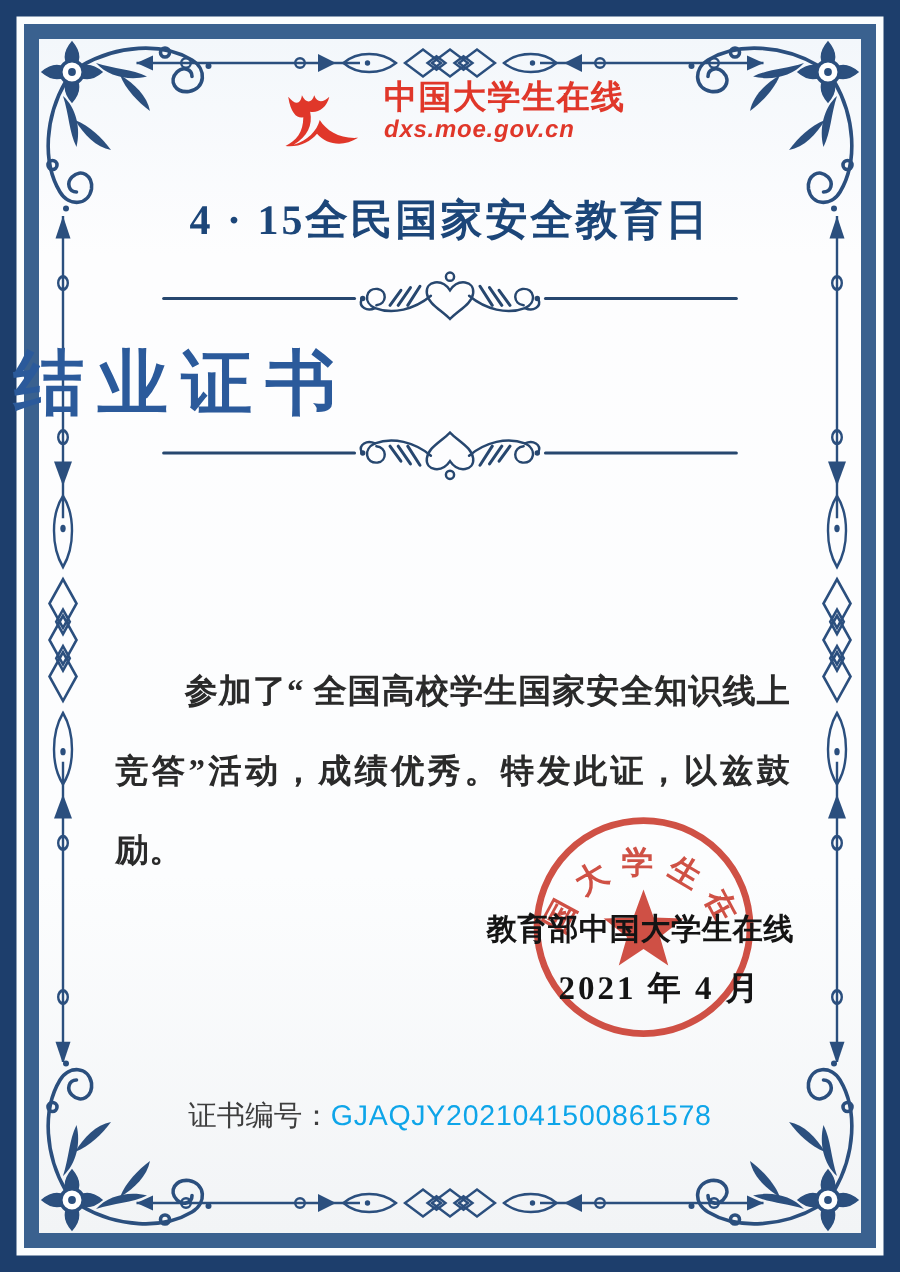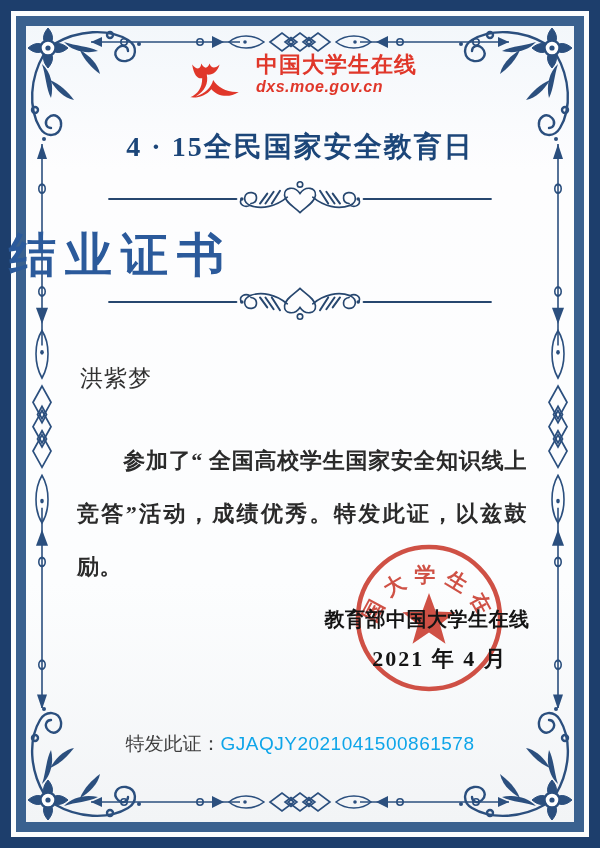--- a/index.html
+++ b/index.html
@@ -158,33 +158,32 @@
   <svg class="div-flourish div-top" viewBox="0 0 444 44">
       <use href="#divArt"></use>
     </svg>
 
   <div class="cert-title">结业证书</div>
 
   <svg class="div-flourish div-bottom" viewBox="0 0 444 44">
       <use href="#divArt"></use>
     </svg>
 
-  <div class="recipient">洪紫梦</div>
 
   <div class="body-text">参加了“ 全国高校学生国家安全知识线上竞答”活动，成绩优秀。特发此证，以兹鼓励。</div>
 
   <svg class="seal" viewBox="0 0 150 150">
     <circle cx="75" cy="75" r="71" fill="none" stroke="#cc4438" stroke-width="4.5"></circle>
     <path id="sealArc" d="M21 93 A 54 54 0 1 1 129 93" fill="none"></path>
     <text font-size="21" font-weight="bold" fill="#cc4438" letter-spacing="8" font-family="Liberation Serif, serif">
       <textPath href="#sealArc" startOffset="50%" text-anchor="middle">中国大学生在线</textPath>
     </text>
     <polygon fill="#cc4438" points="75,50 81.8,68.6 101.6,69.3 86,81.6 91.5,100.7 75,89.6 58.5,100.7 64,81.6 48.4,69.3 68.2,68.6"></polygon>
   </svg>
 
   <div class="issuer">教育部中国大学生在线</div>
   <div class="date-line">2021 年 4 月</div>
 
   <div class="serial">
-    <span class="serial-label">特发此证：</span><span class="serial-number">GJAQJY2021041500861578</span>
+    <span class="serial-label">证书编号：</span><span class="serial-number">GJAQJY2021041500861578</span>
   </div>
 
 </div>
 
 </body></html>

